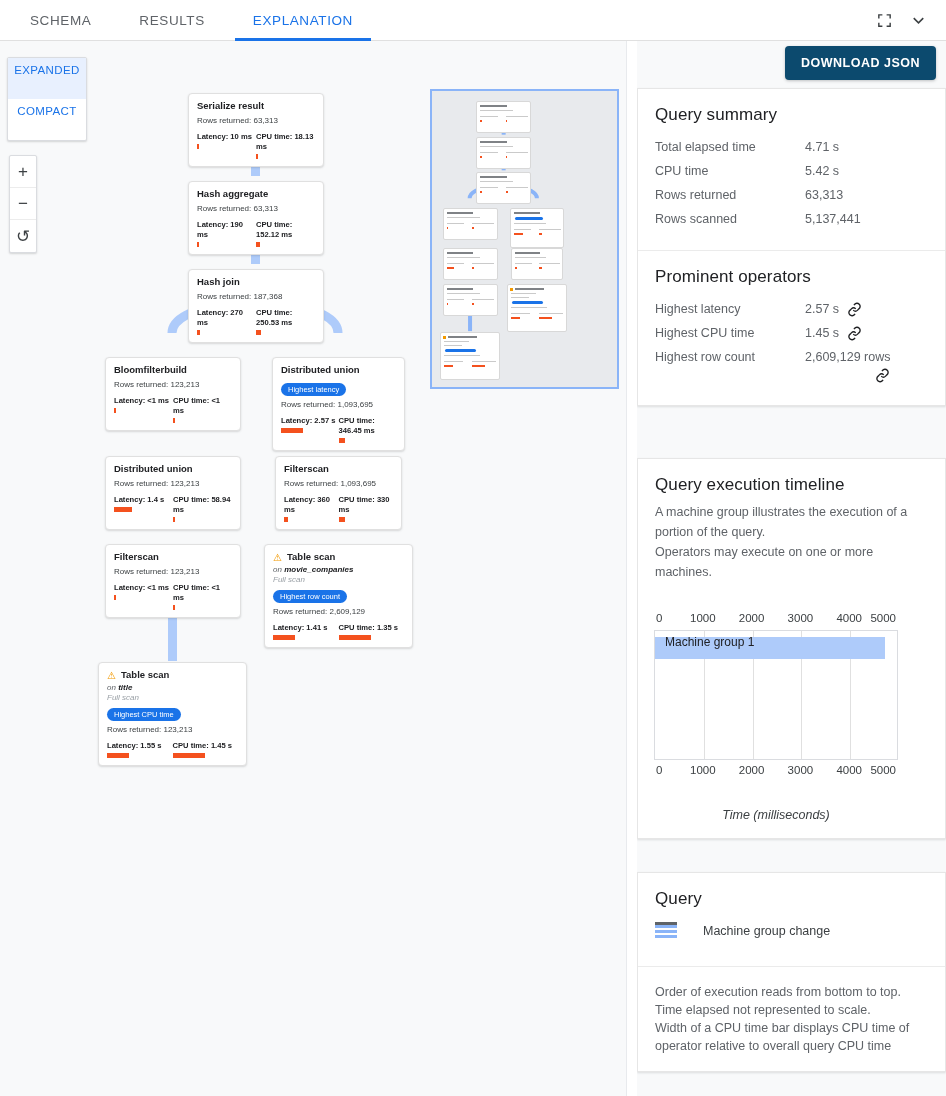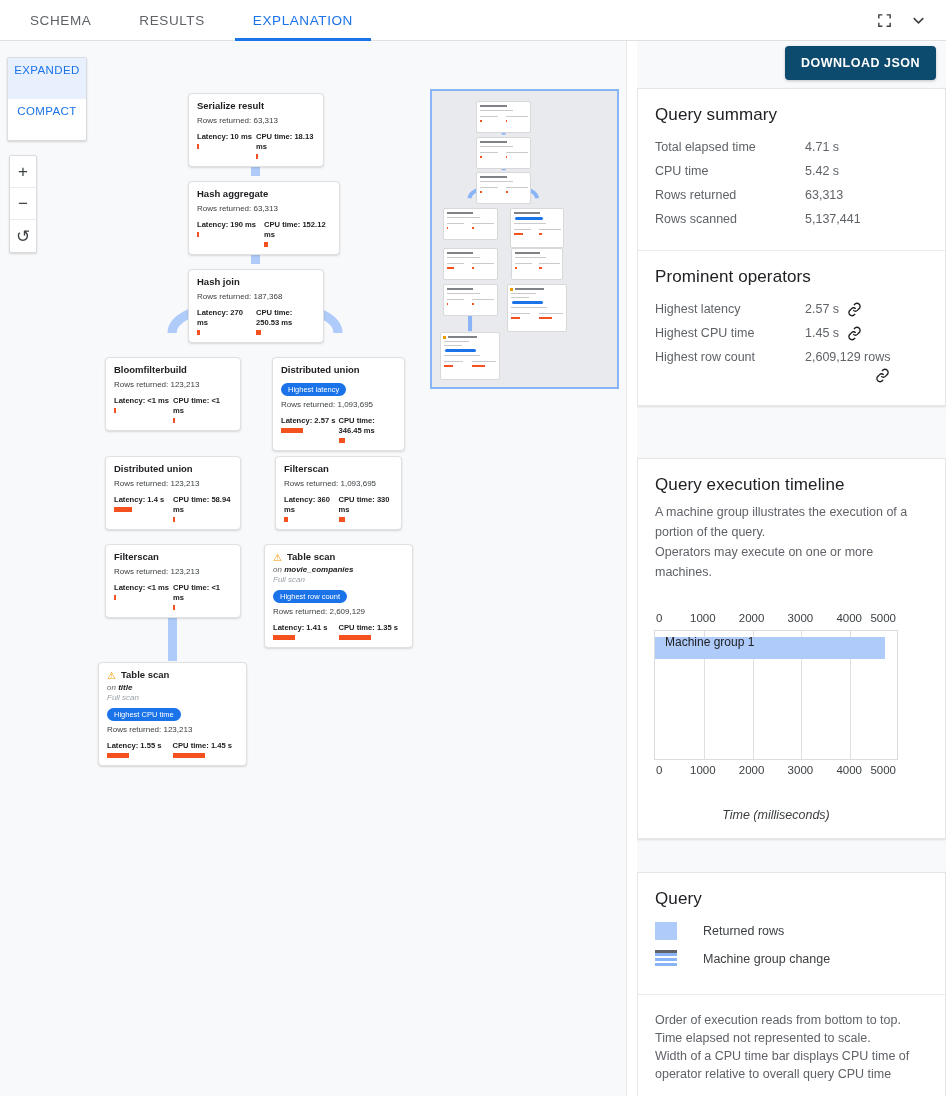--- a/index.html
+++ b/index.html
@@ -290,21 +290,21 @@
           <div class="metric">
             <div class="metric-label">Latency: 10 ms</div>
             <div class="metric-bar" style="width:2px"></div>
           </div>
           <div class="metric">
             <div class="metric-label">CPU time: 18.13 ms</div>
             <div class="metric-bar" style="width:2px"></div>
           </div>
         </div>
       </div>
-      <div class="node" style="left: 188px; top: 140px; width: 152px;">
+      <div class="node" style="left: 188px; top: 140px; width: 136px;">
         <div class="node-title-row">
           <span class="node-title">Hash aggregate</span>
         </div>
         <div class="node-rows">Rows returned: 63,313</div>
         <div class="metrics">
           <div class="metric">
             <div class="metric-label">Latency: 190 ms</div>
             <div class="metric-bar" style="width:2px"></div>
           </div>
           <div class="metric">
@@ -678,24 +678,20 @@
           </div>
       </div>
       <div class="tl-xlabel">Time (milliseconds)</div>
     </div>
   </div>
 
   <div class="card" style="top:831px;">
     <div class="card-sec">
       <div class="sec-title">Query</div>
       <div class="lg-row">
-        <div class="lg-swatch lg-rows"></div>
-        <div class="lg-text">Returned rows</div>
-      </div>
-      <div class="lg-row">
         <div class="lg-swatch lg-mgc"></div>
         <div class="lg-text">Machine group change</div>
       </div>
     </div>
     <div class="card-sec">
       <div class="note">Order of execution reads from bottom to top.</div>
       <div class="note">Time elapsed not represented to scale.</div>
       <div class="note">Width of a CPU time bar displays CPU time of</div>
       <div class="note">operator relative to overall query CPU time</div>
     </div>

